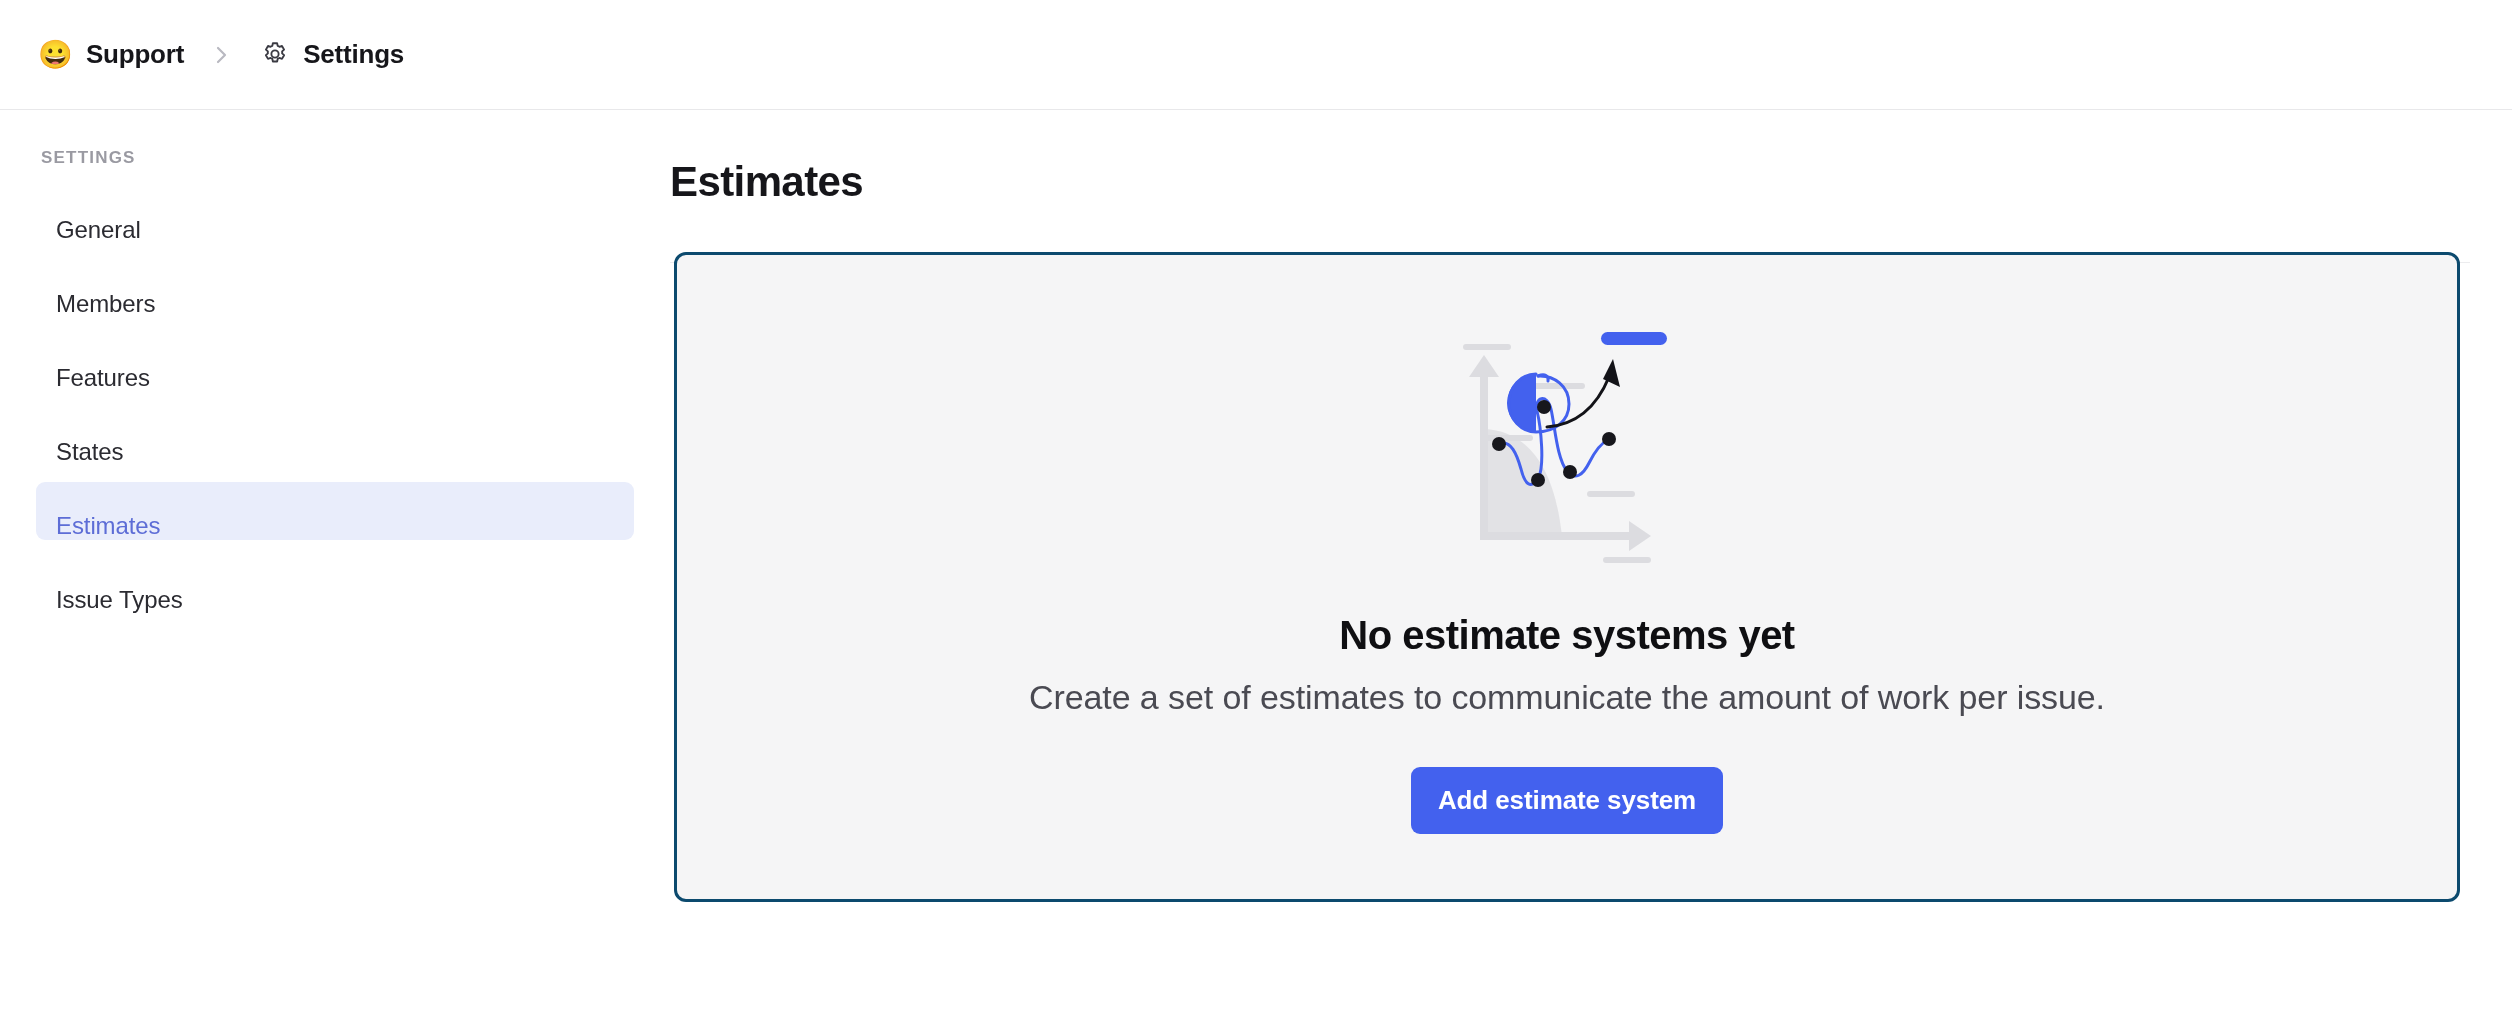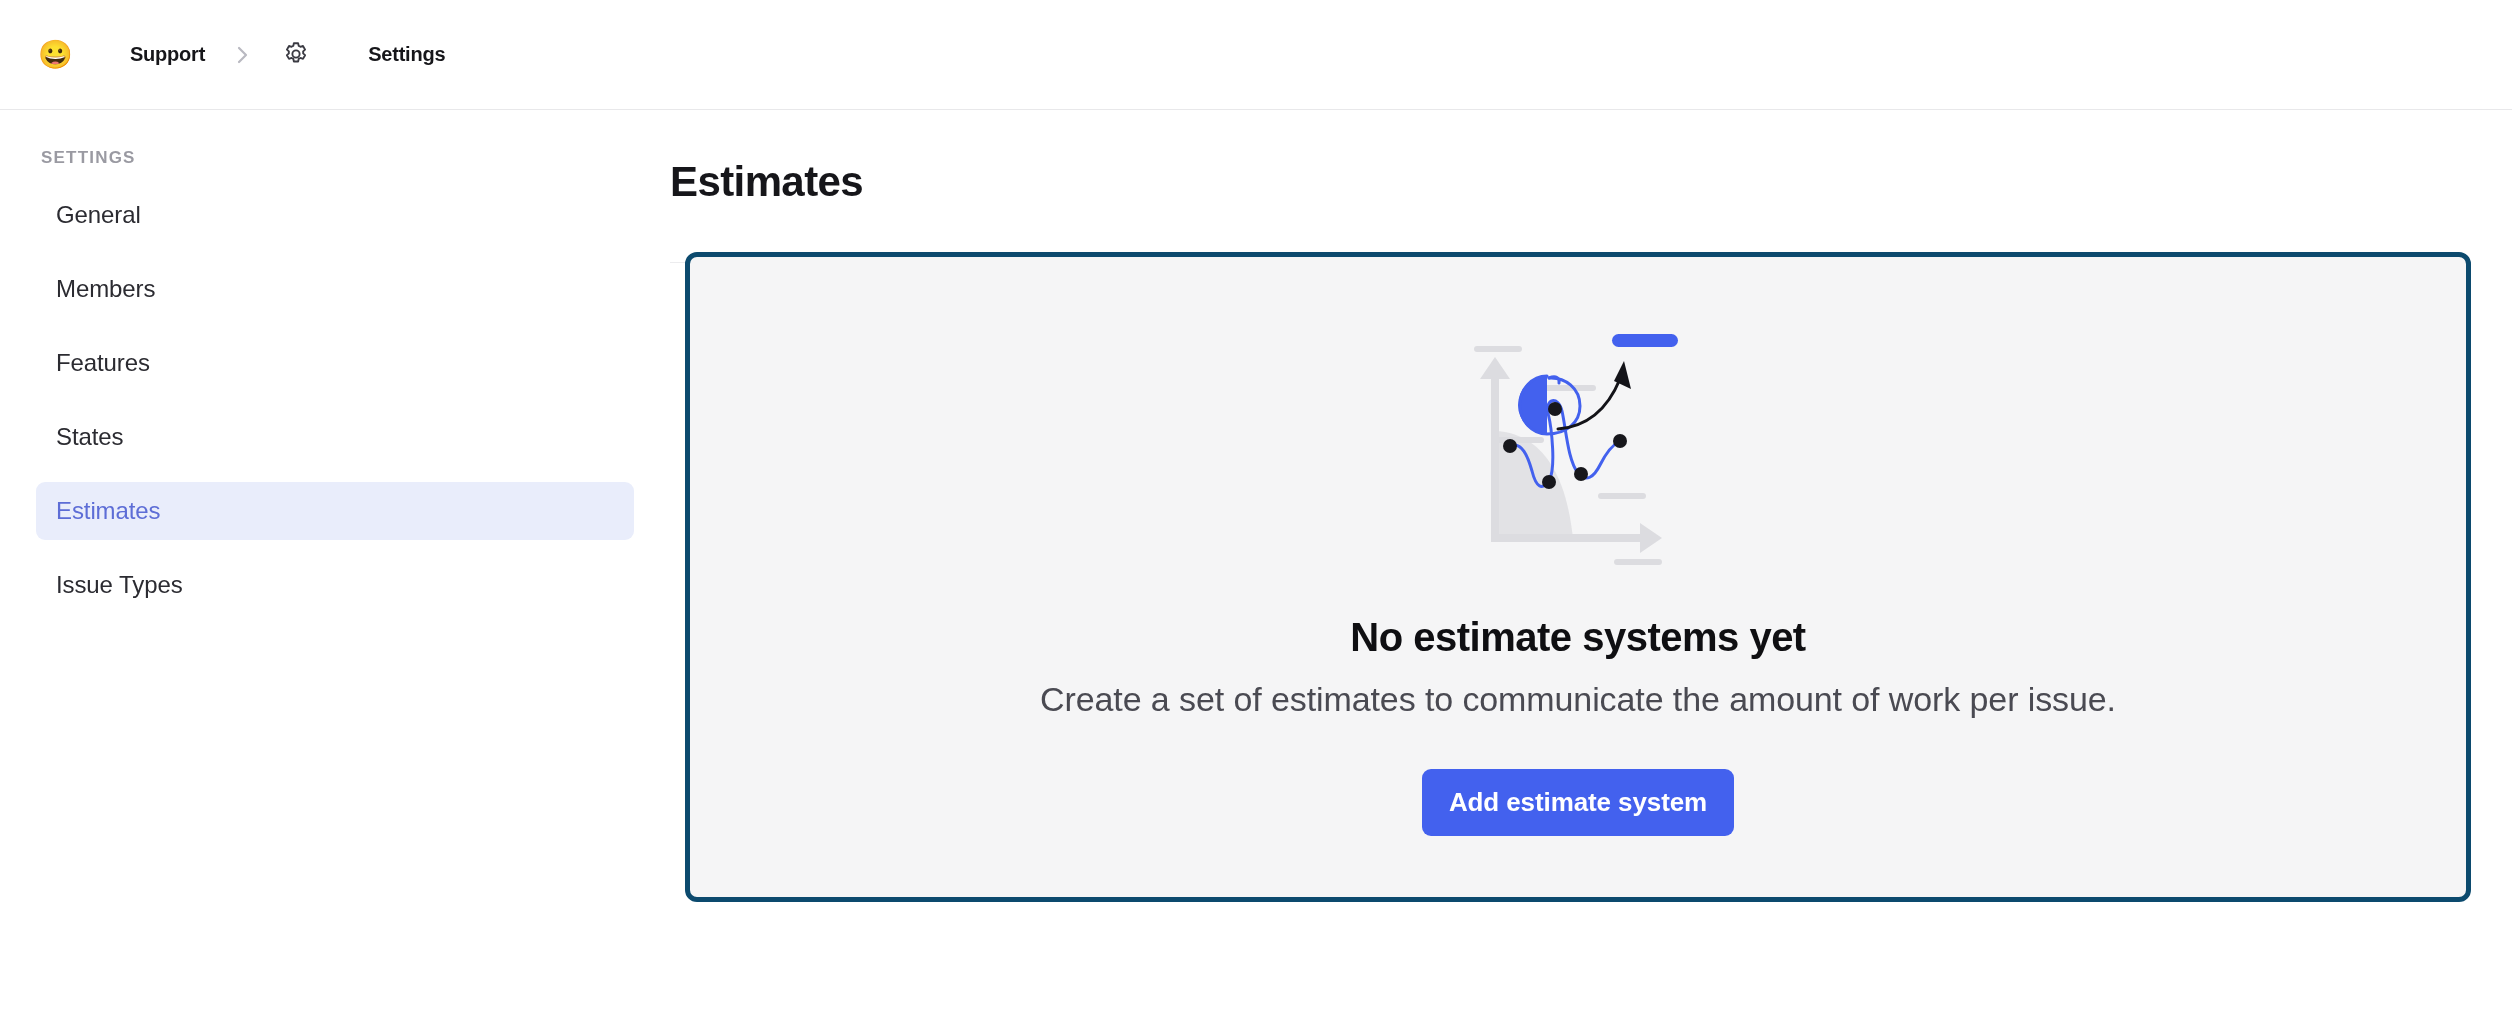--- a/index.html
+++ b/index.html
@@ -15,63 +15,62 @@
   .topbar {
     position:absolute; left:0; top:0; width:2512px; height:110px;
     border-bottom:1px solid #e8e8ea;
     display:flex; align-items:center;
     padding-left:38px;
     background:#fff;
   }
   .crumb { display:flex; align-items:center; gap:13px; }
   .crumb-emoji { font-size:28px; line-height:1; display:block; }
   .crumb-text {
-    font-size:20px; font-weight:700; color:#16161a; letter-spacing:-0.2px;
+    font-size:26px; font-weight:700; color:#16161a; letter-spacing:-0.2px;
     white-space:nowrap;
-    margin-left:44px;
   }
   .crumb-sep {
     margin:0 16px; color:#bdbdc4; display:flex; align-items:center;
   }
   .gear-wrap { display:flex; align-items:center; }
 
   
   .sidebar {
     position:absolute; left:0; top:110px; width:670px; height:900px;
     background:#fff; padding-top:38px;
   }
   .side-head {
     font-size:17px; font-weight:700; letter-spacing:1.2px;
     color:#9a9aa2; text-transform:uppercase;
     padding-left:41px; margin-bottom:18px;
   }
   .side-list { padding:0 36px 0 36px; }
   .side-item {
-    display:flex; align-items:center;
+    display:flex; align-items:flex-end;
     height:58px; padding:0 20px;
     border-radius:9px;
     font-size:24px; color:#2b2b31; letter-spacing:-0.1px;
     margin-bottom:16px;
     cursor:pointer; white-space:nowrap;
   }
   .side-item.active { background:#e9edfb; color:#5d6dd6; }
 
   
   .main { position:absolute; left:670px; top:110px; width:1842px; height:900px; }
   .page-title {
     font-size:42px; color:#16161a; letter-spacing:-0.6px;
     padding:48px 0 0 0; margin-left:0;
   }
   .title-rule {
     position:absolute; left:0; top:152px; width:1800px; height:1px;
     background:#ececee;
   }
   .card {
-    position:absolute; left:15px; top:142px; width:1786px; height:650px;
-    background:#f5f5f6; border:5px solid #0c4a6e; border-radius:12px;
+    position:absolute; left:4px; top:142px; width:1786px; height:650px;
+    background:#f5f5f6; border:3px solid #0c4a6e; border-radius:12px;
     display:flex; flex-direction:column; align-items:center;
   }
   .illus { margin-top:64px; }
   .empty-title {
     margin-top:30px;
     font-size:40px; font-weight:700; color:#0f0f12; letter-spacing:-0.5px;
   }
   .empty-sub {
     margin-top:20px;
     font-size:34px; color:#4a4a52; letter-spacing:-0.1px;

